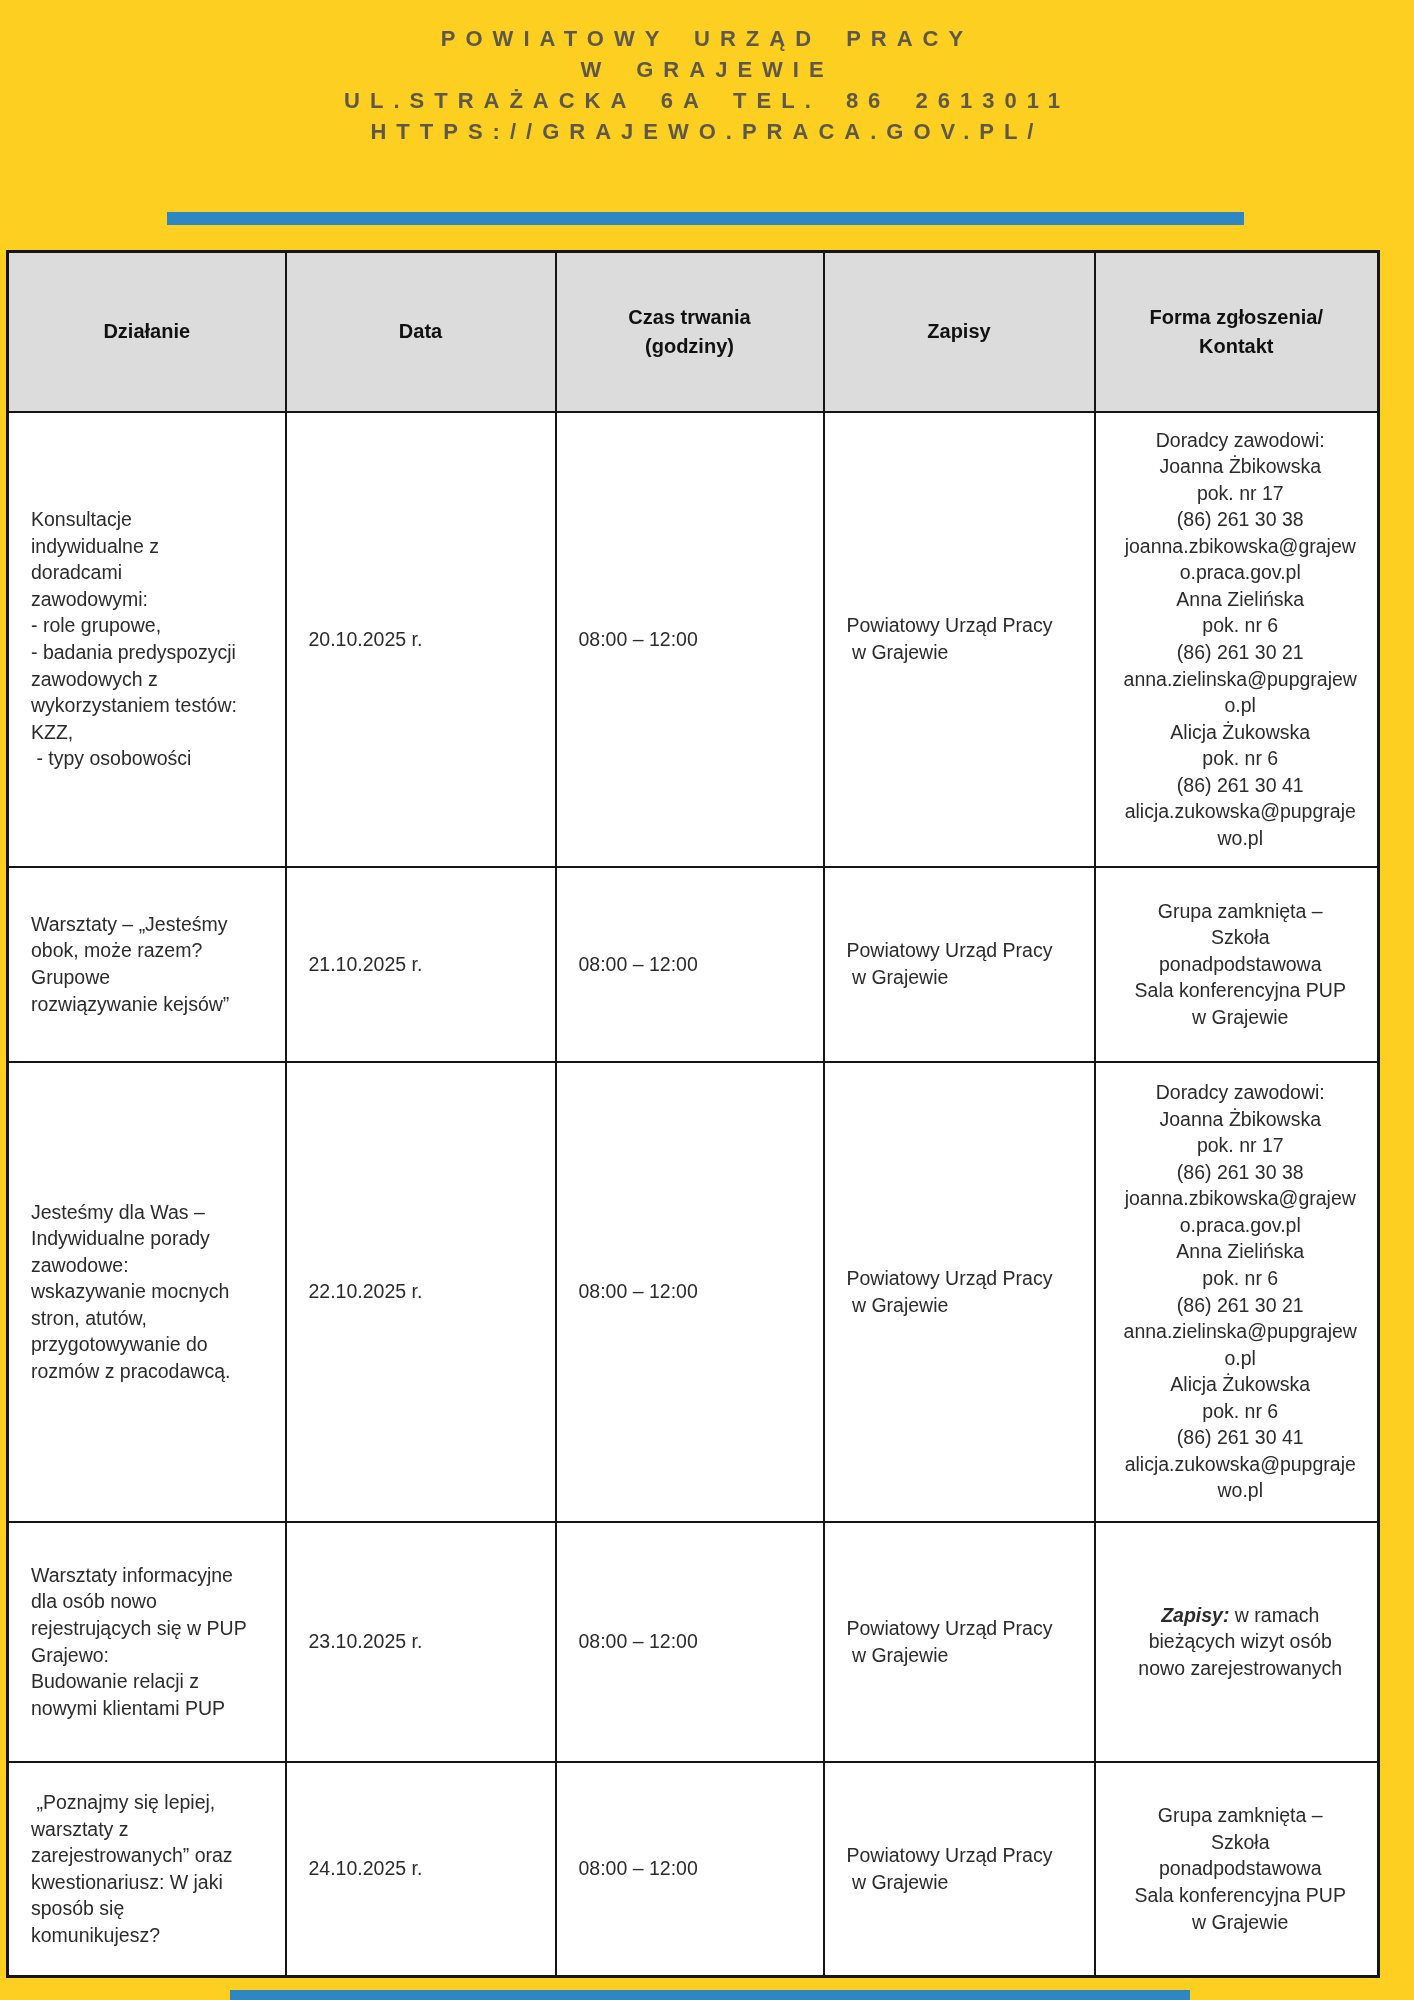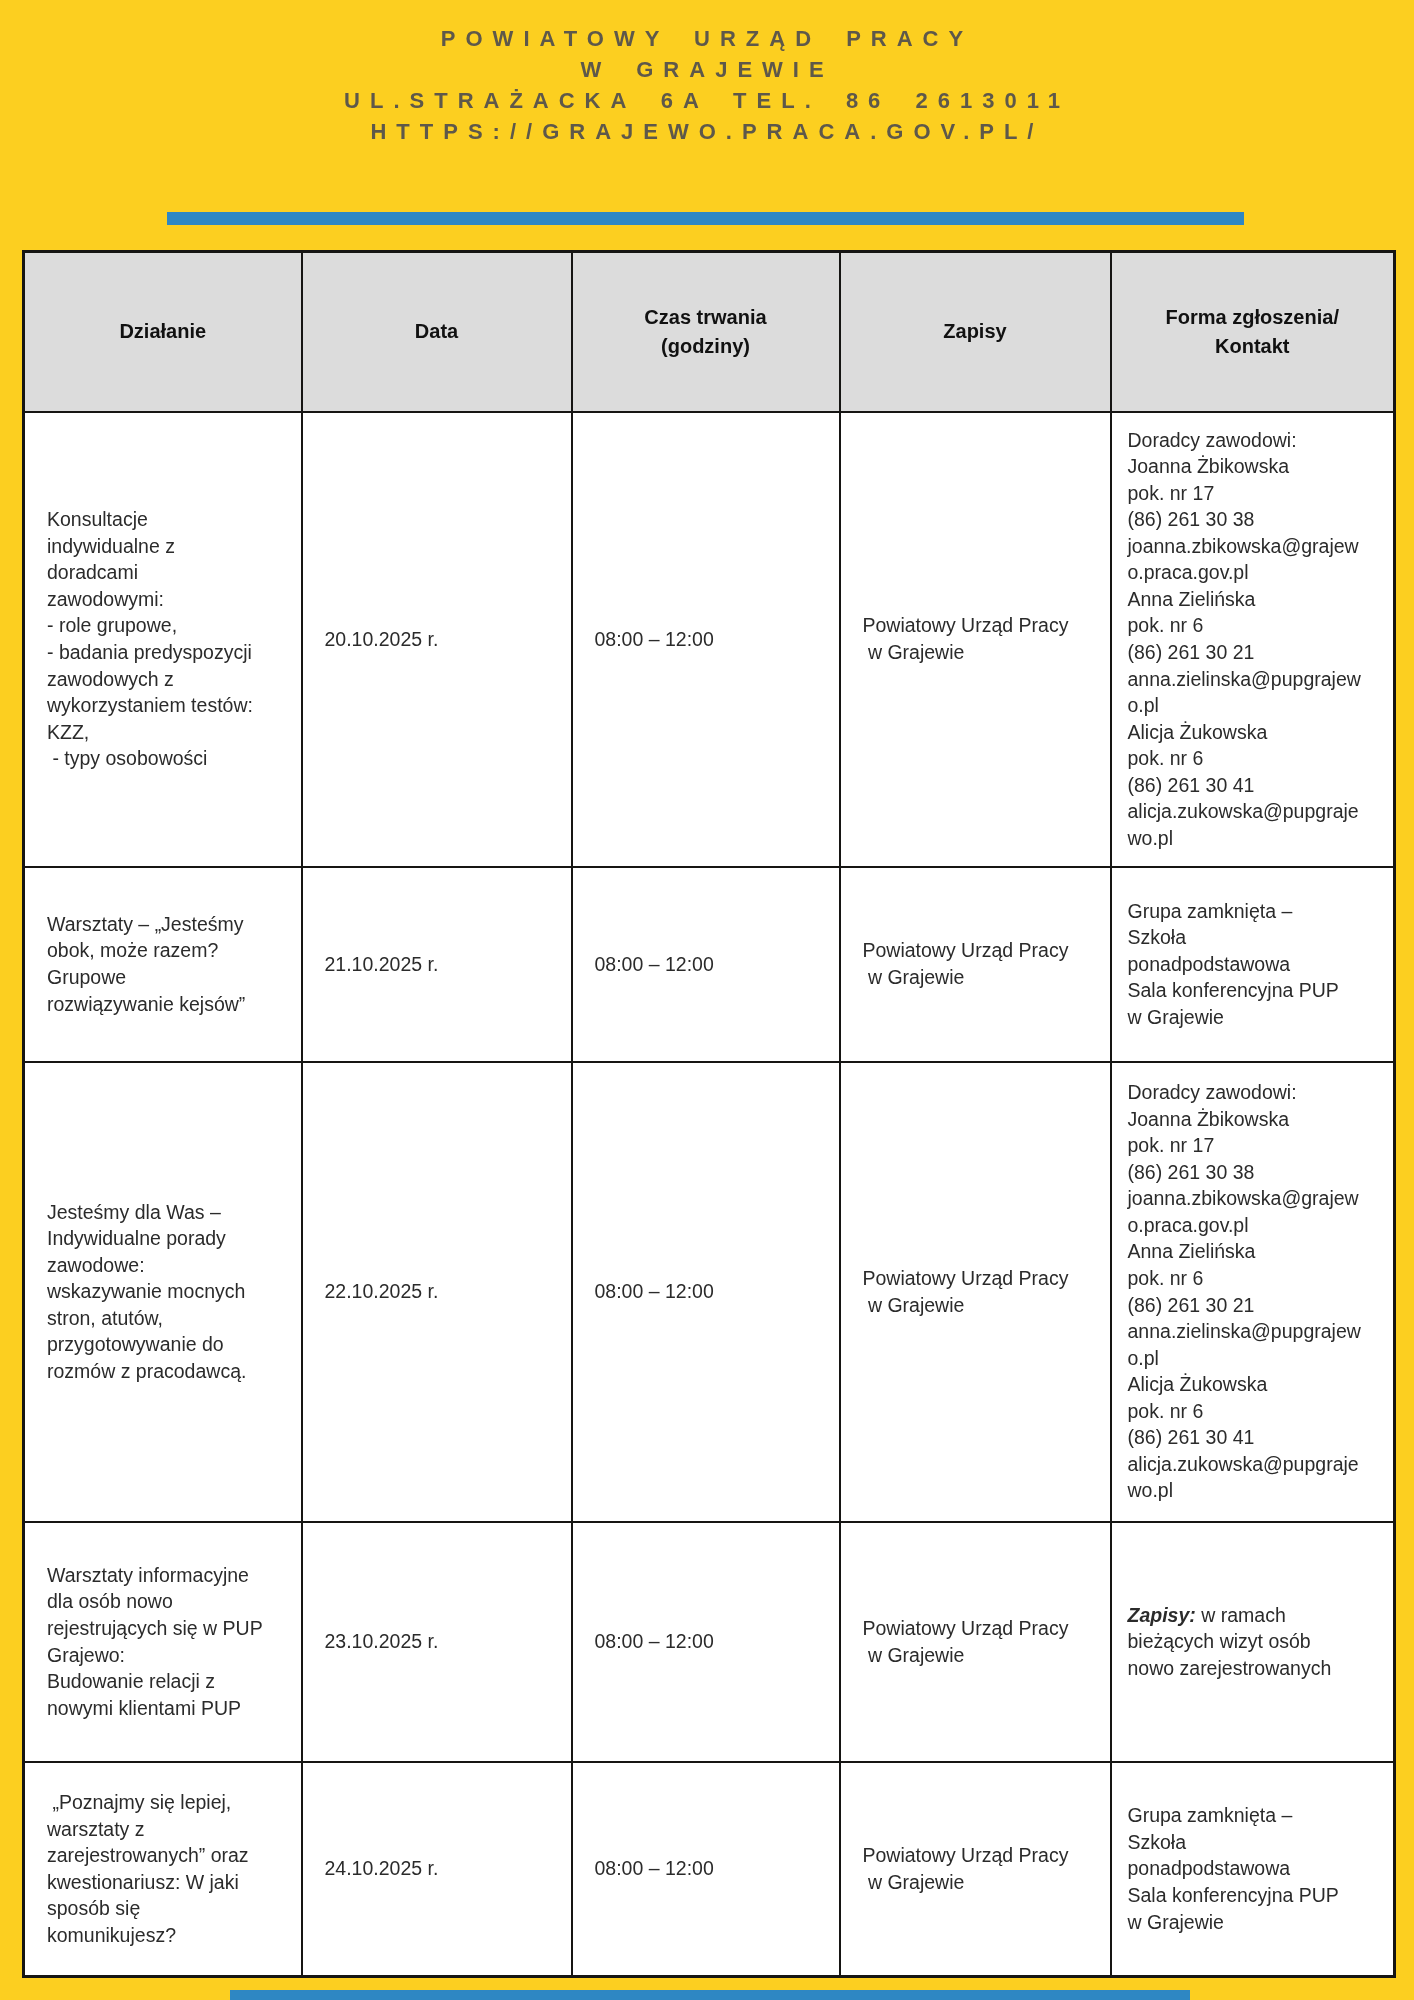--- a/index.html
+++ b/index.html
@@ -42,21 +42,21 @@
     left: 230px;
     bottom: 0;
     width: 960px;
     height: 10px;
     background: #2e87c3;
   }
 
   
   .schedule-wrap {
     position: absolute;
-    left: 22px;
+    left: 6px;
     top: 250px;
   }
   table.schedule {
     border-collapse: collapse;
     table-layout: fixed;
     width: 1371px;
     background: #ffffff;
     border: 3px solid #161513;
   }
   .schedule th, .schedule td {
@@ -77,21 +77,21 @@
   }
   .schedule td {
     background: #ffffff;
     color: #2b2b2b;
     font-size: 19.5px;
     line-height: 1.36;
     text-align: left;
     white-space: pre-wrap;
     padding: 10px 14px 10px 22px;
   }
-  .schedule td.cell-kontakt { padding-left: 16px; padding-right: 8px; }
+  .schedule td.cell-kontakt { padding-left: 16px; padding-right: 8px; text-align: center; }
   .schedule tr.row-1 { height: 455px; }
   .schedule tr.row-2 { height: 195px; }
   .schedule tr.row-3 { height: 460px; }
   .schedule tr.row-4 { height: 240px; }
   .schedule tr.row-5 { height: 215px; }
   .forma-prefix { font-weight: bold; font-style: italic; }
 </style>
 </head>
 <body>
 

